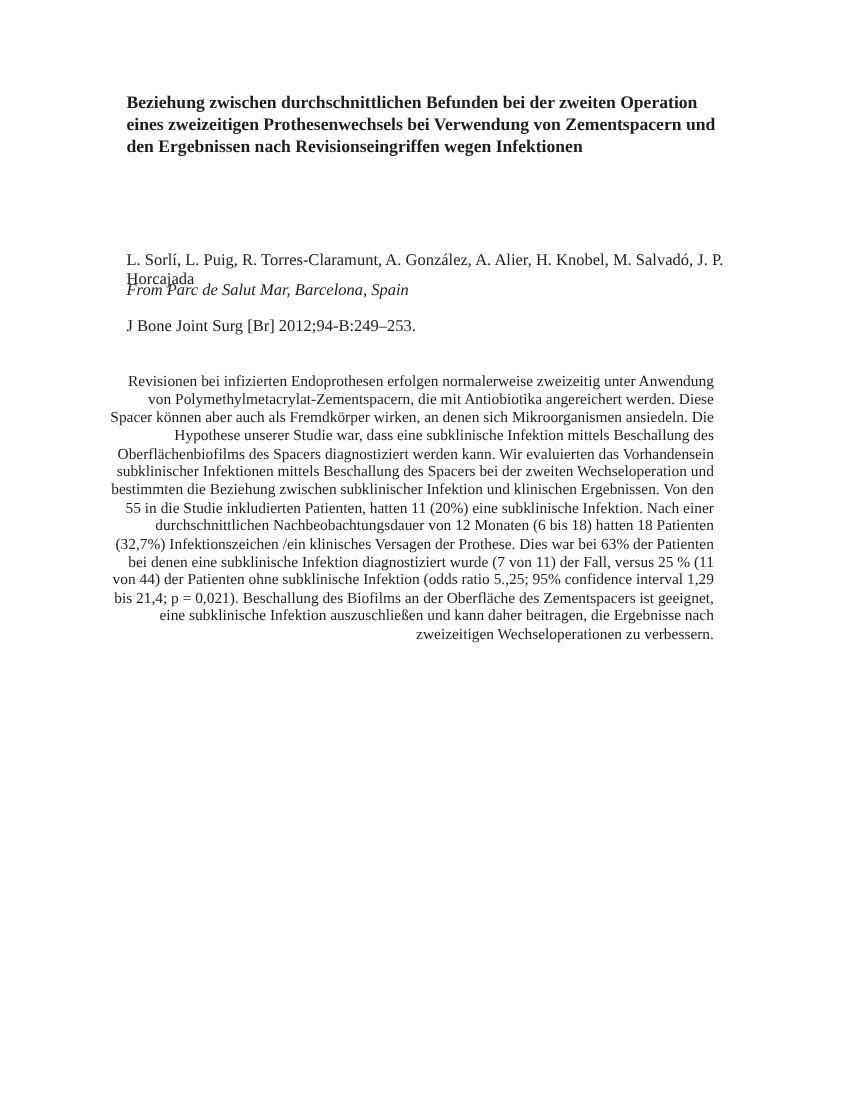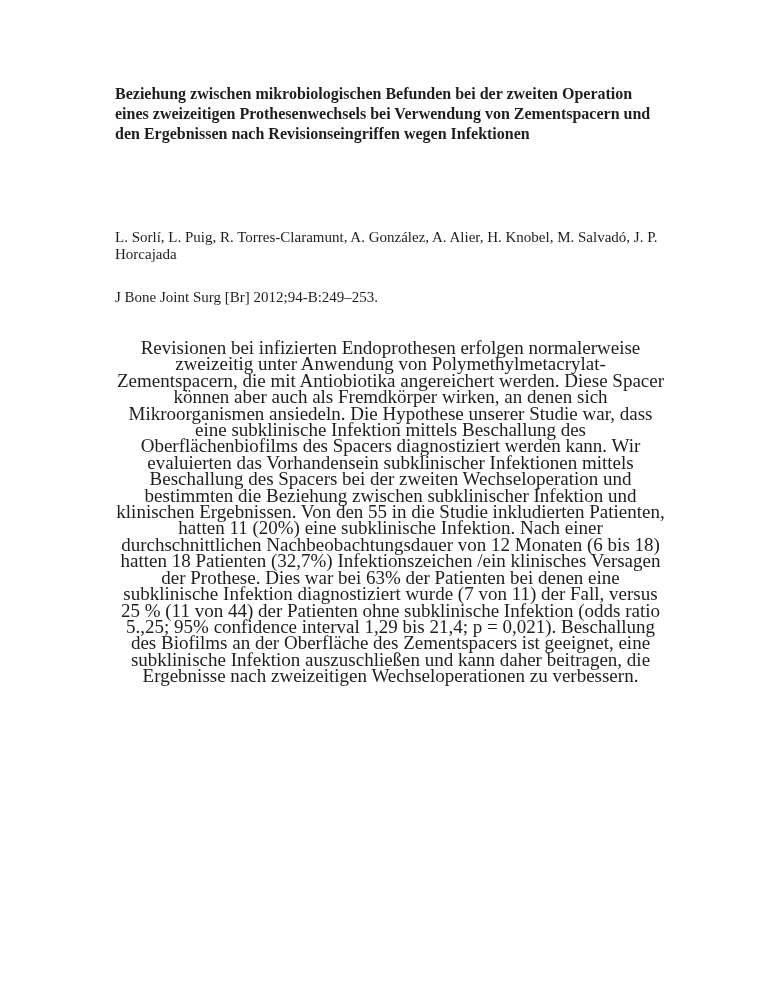--- a/index.html
+++ b/index.html
@@ -60,34 +60,35 @@
     position: absolute;
     top: 289px;
     left: 115px;
     width: 560px;
     font-size: 15px;
     line-height: 17px;
   }
   .abstract {
     position: absolute;
     top: 340px;
-    left: 115px;
+    left: 98px;
     width: 551px;
     margin: 0;
-    font-size: 19px;
+    font-size: 14px;
     line-height: 16.4px;
-    text-align: center;
+    text-align: right;
   }
 </style>
 </head>
 <body>
 
 <div class="page">
-  <h1 class="title">Beziehung zwischen mikrobiologischen Befunden bei der zweiten Operation eines zweizeitigen Prothesenwechsels bei Verwendung von Zementspacern und den Ergebnissen nach Revisionseingriffen wegen Infektionen</h1>
+  <h1 class="title">Beziehung zwischen durchschnittlichen Befunden bei der zweiten Operation eines zweizeitigen Prothesenwechsels bei Verwendung von Zementspacern und den Ergebnissen nach Revisionseingriffen wegen Infektionen</h1>
 
 
   <div class="authors">L. Sorlí, L. Puig, R. Torres-Claramunt, A. González, A. Alier, H. Knobel, M. Salvadó, J. P. Horcajada</div>
 
+  <div class="affiliation">From Parc de Salut Mar, Barcelona, Spain</div>
 
   <div class="citation">J Bone Joint Surg [Br] 2012;94-B:249–253.</div>
 
   <p class="abstract">Revisionen bei infizierten Endoprothesen erfolgen normalerweise zweizeitig unter Anwendung von Polymethylmetacrylat-Zementspacern, die mit Antiobiotika angereichert werden. Diese Spacer können aber auch als Fremdkörper wirken, an denen sich Mikroorganismen ansiedeln. Die Hypothese unserer Studie war, dass eine subklinische Infektion mittels Beschallung des Oberflächenbiofilms des Spacers diagnostiziert werden kann. Wir evaluierten das Vorhandensein subklinischer Infektionen mittels Beschallung des Spacers bei der zweiten Wechseloperation und bestimmten die Beziehung zwischen subklinischer Infektion und klinischen Ergebnissen. Von den 55 in die Studie inkludierten Patienten, hatten 11 (20%) eine subklinische Infektion. Nach einer durchschnittlichen Nachbeobachtungsdauer von 12 Monaten (6 bis 18) hatten 18 Patienten (32,7%) Infektionszeichen /ein klinisches Versagen der Prothese. Dies war bei 63% der Patienten bei denen eine subklinische Infektion diagnostiziert wurde (7 von 11) der Fall, versus 25 % (11 von 44) der Patienten ohne subklinische Infektion (odds ratio 5.,25; 95% confidence interval 1,29 bis 21,4; p = 0,021). Beschallung des Biofilms an der Oberfläche des Zementspacers ist geeignet, eine subklinische Infektion auszuschließen und kann daher beitragen, die Ergebnisse nach zweizeitigen Wechseloperationen zu verbessern.</p>
 </div>
 
 </body></html>

